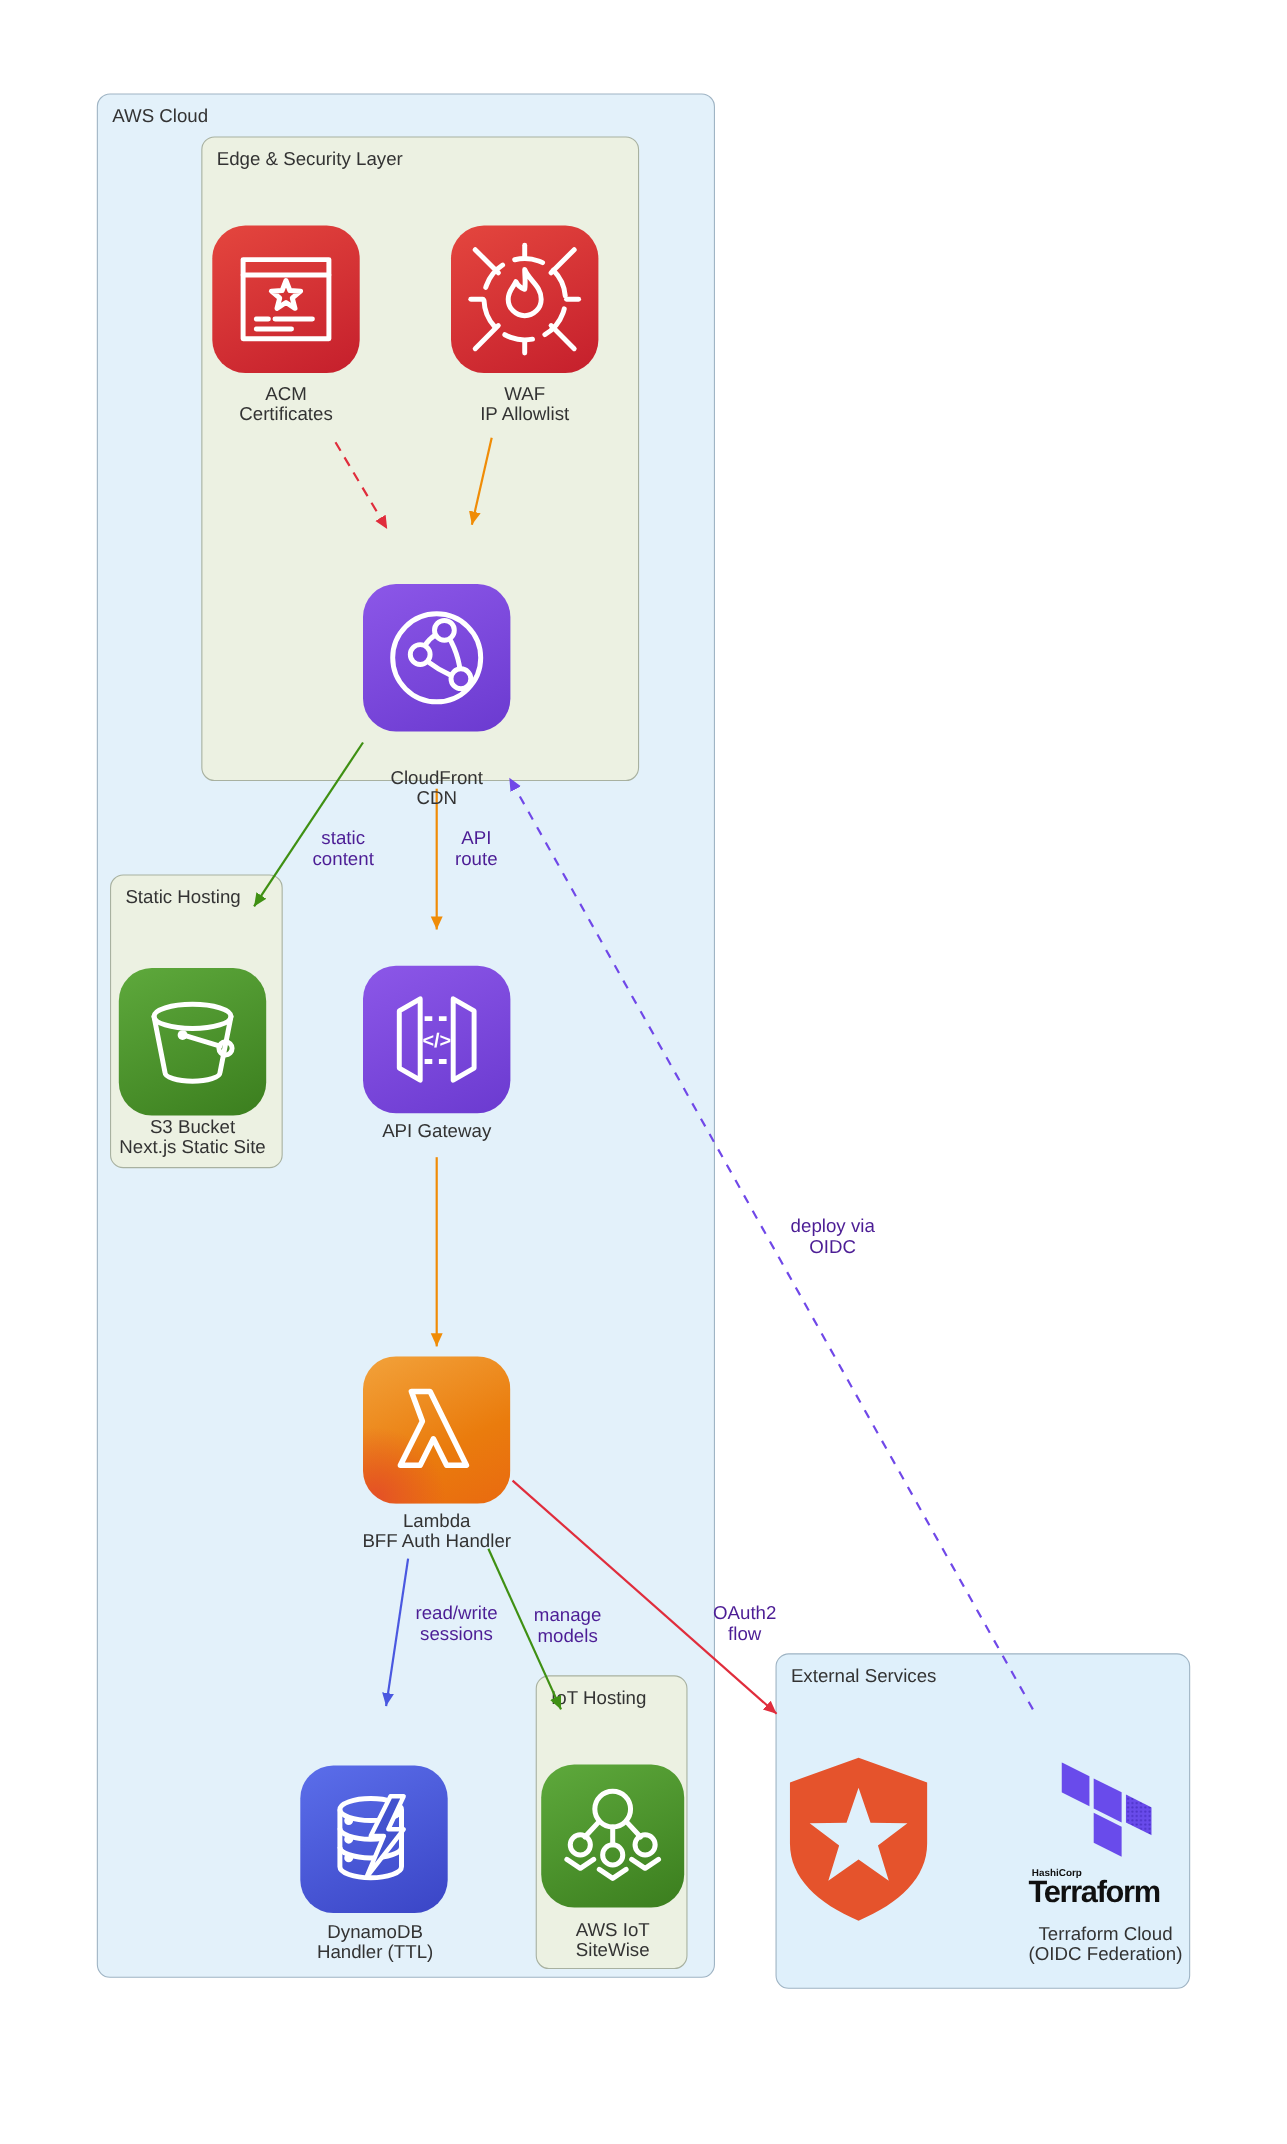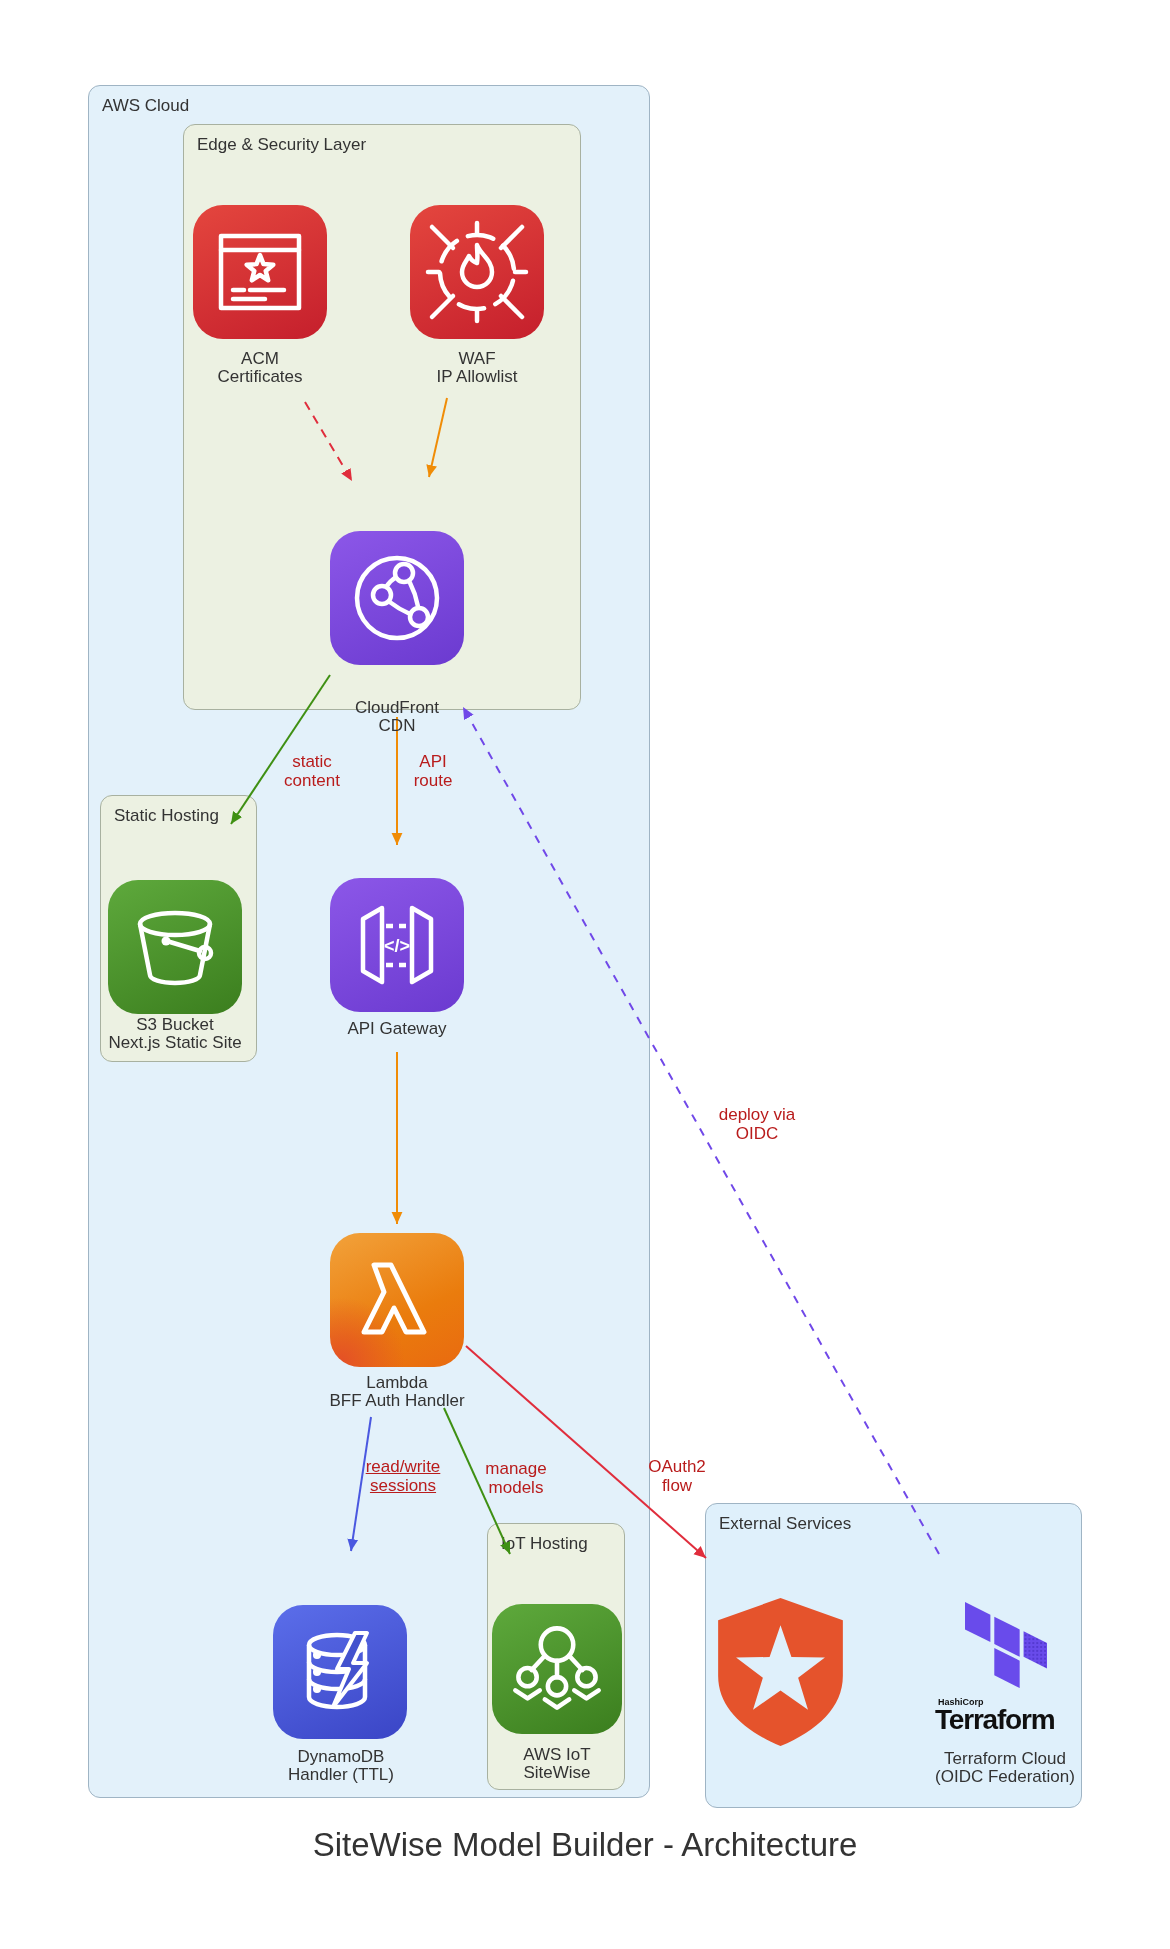--- a/index.html
+++ b/index.html
@@ -16,21 +16,21 @@
 
   .icon{position:absolute;width:134px;height:134px;border-radius:30px;}
   .icon svg{width:100%;height:100%;display:block;}
   .icon-red{background:linear-gradient(155deg,#E4463E 0%,#C51F2C 100%);}
   .icon-purple{background:linear-gradient(155deg,#8C57E8 0%,#6B3AD0 100%);}
   .icon-green{background:linear-gradient(155deg,#5EA93C 0%,#3B7E1E 100%);}
   .icon-blue{background:linear-gradient(155deg,#5B6EEA 0%,#3A45C6 100%);}
   .icon-lambda{background:radial-gradient(circle at 8% 96%, rgba(228,78,40,.95) 0%, rgba(228,78,40,0) 36%),linear-gradient(155deg,#F2A23B 0%,#EA7C0D 60%,#E96A10 100%);}
 
   .node-label{position:absolute;width:220px;text-align:center;font-size:17px;line-height:18px;color:#333;}
-  .edge-label{position:absolute;width:170px;text-align:center;font-size:17px;line-height:18.5px;color:#b91c1c;}
+  .edge-label{position:absolute;width:170px;text-align:center;font-size:17px;line-height:18.5px;color:#4c1d95;}
 
   .tf-logo{position:absolute;left:935px;top:1602px;width:142px;}
   .tf-logo svg{display:block;margin:0 auto;width:82px;height:88px;}
   .tf-hashicorp{font-size:9px;font-weight:700;color:#101010;text-align:left;padding-left:3px;margin-top:7px;letter-spacing:0;}
   .tf-word{font-size:28px;font-weight:700;color:#101010;text-align:left;letter-spacing:-1.2px;line-height:26px;}
 
   .diagram-title{position:absolute;left:0;top:1826px;width:1170px;text-align:center;font-size:33px;color:#333;}
 </style>
 </head>
 <body>
@@ -83,21 +83,21 @@
   </svg>
 
   <div class="edge-label" style="left:227px;top:753px;">
     <div>static</div>
     <div>content</div>
   </div>
   <div class="edge-label" style="left:348px;top:753px;">
     <div>API</div>
     <div>route</div>
   </div>
-  <div class="edge-label" style="left:318px;top:1458px;text-decoration:underline;">
+  <div class="edge-label" style="left:330px;top:1458px;">
     <div>read/write</div>
     <div>sessions</div>
   </div>
   <div class="edge-label" style="left:431px;top:1460px;">
     <div>manage</div>
     <div>models</div>
   </div>
   <div class="edge-label" style="left:592px;top:1458px;">
     <div>OAuth2</div>
     <div>flow</div>
@@ -265,15 +265,14 @@
       <polygon points="60,30 84,42 84,68 60,56" fill="url(#tfdots)"></polygon>
     </svg>
     <div class="tf-hashicorp">HashiCorp</div>
     <div class="tf-word">Terraform</div>
   </div>
   <div class="node-label" style="left:895px;top:1750px;">
     <div>Terraform Cloud</div>
     <div>(OIDC Federation)</div>
   </div>
 
-  <div class="diagram-title">SiteWise Model Builder - Architecture</div>
 
 </div>
 
 </body></html>

